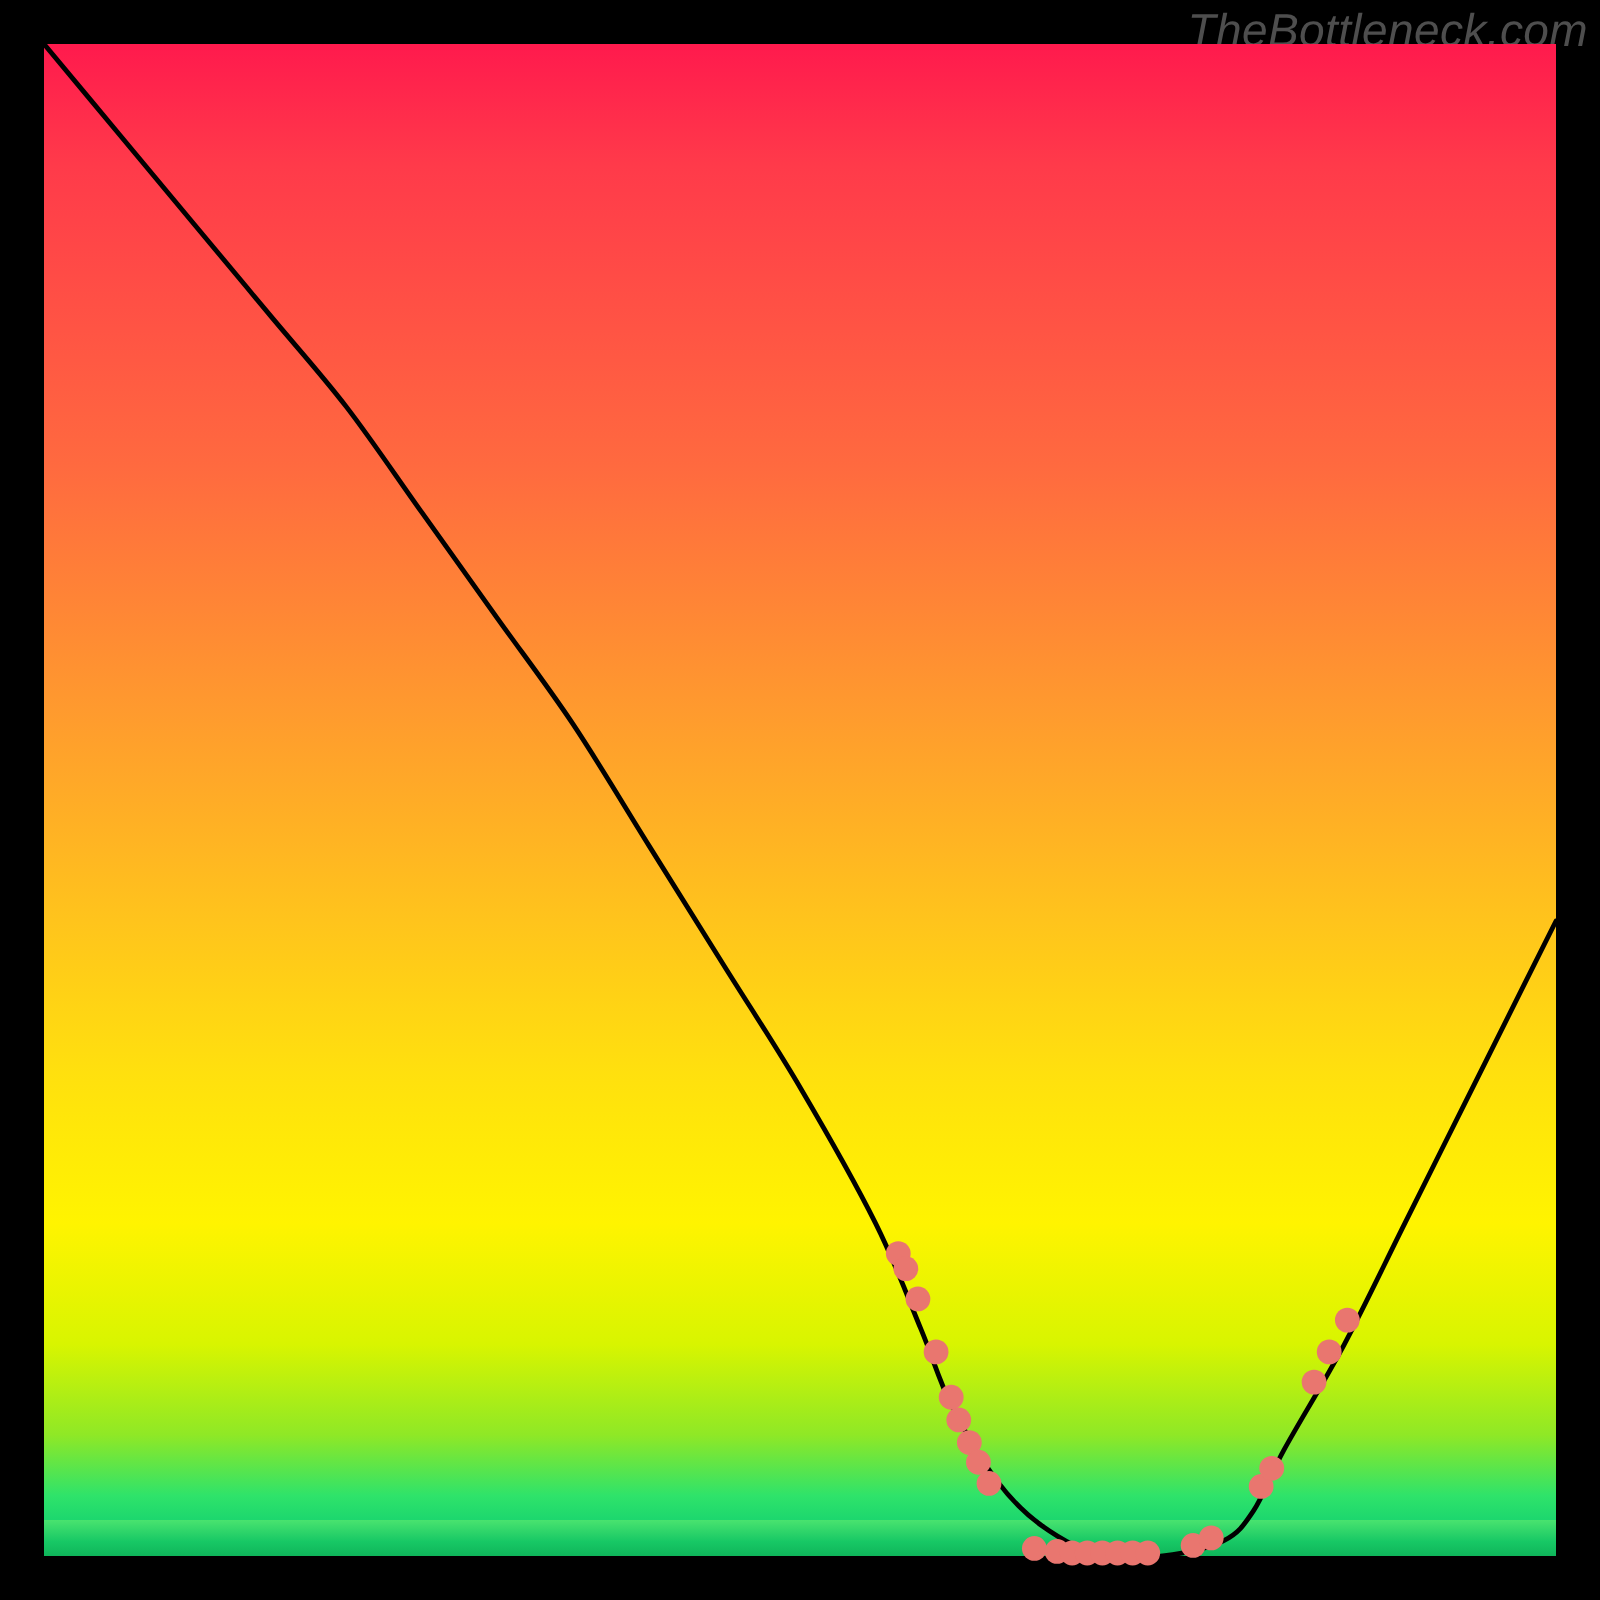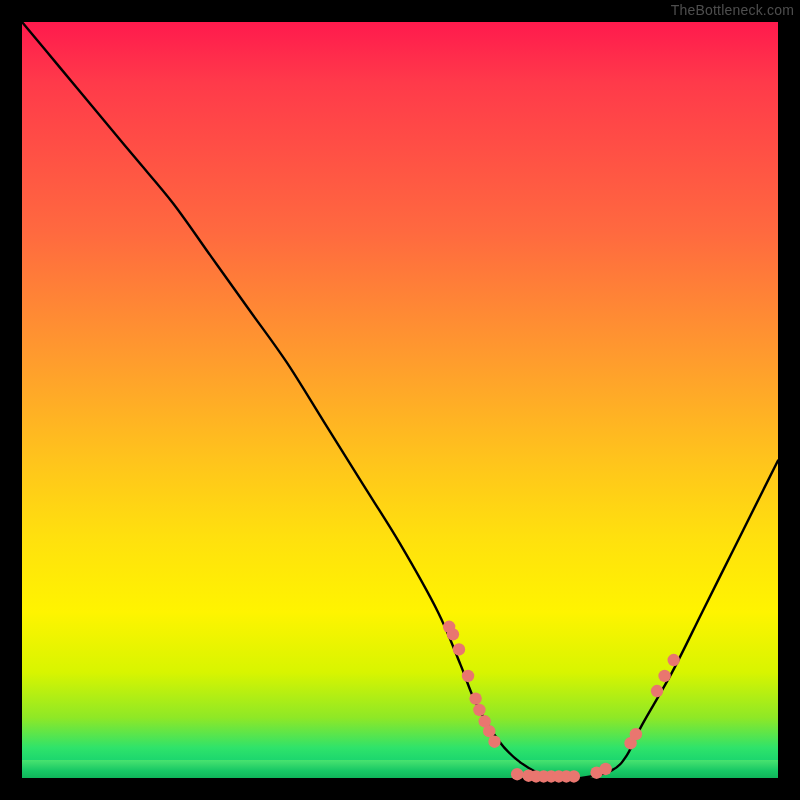--- a/index.html
+++ b/index.html
@@ -63,24 +63,25 @@
     top: 0;
     width: 756px;
     height: 756px;
     overflow: visible;
   }
   .watermark {
     position: absolute;
     top: 2px;
     right: 6px;
     color: #4e4e4e;
-    font-size: 14px;
+    font-size: 23px;
     font-weight: 500;
     letter-spacing: 0.2px;
     user-select: none;
+    font-style: italic;
   }
 </style>
 </head>
 <body>
 
 <div class="watermark">TheBottleneck.com</div>
 
 <div class="frame">
   <div class="plot">
     <div class="gradient"></div>

